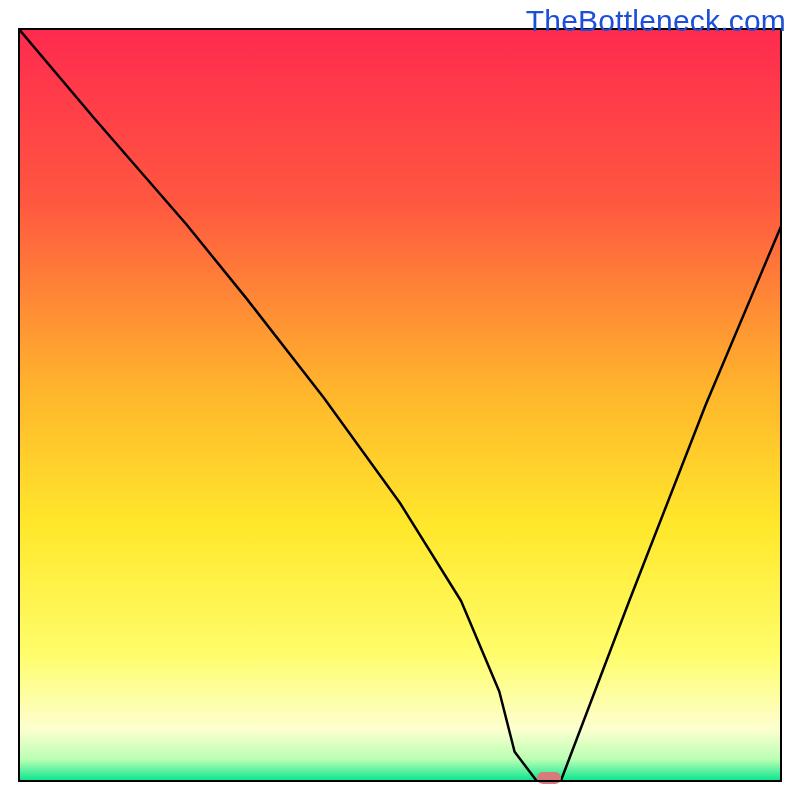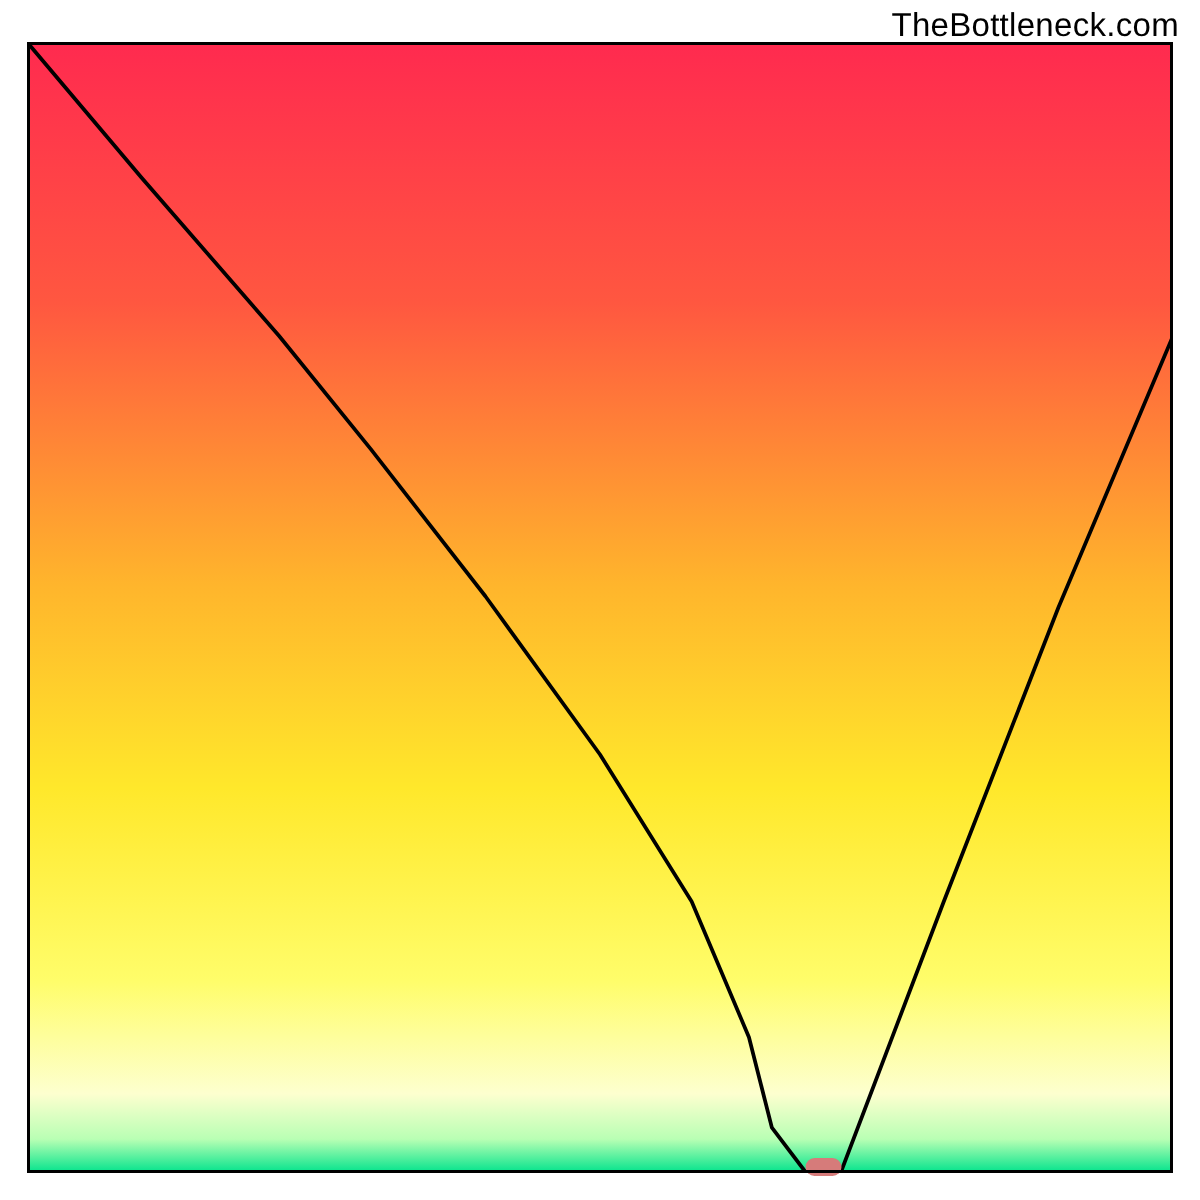--- a/index.html
+++ b/index.html
@@ -13,22 +13,22 @@
   }
   .chart-wrap {
     position: relative;
     width: 800px;
     height: 800px;
   }
   .watermark {
     position: absolute;
     top: 4px;
     right: 14px;
-    color: #000000;
-    font-size: 22px;
+    color: #1d4ed8;
+    font-size: 30px;
     font-weight: 400;
     letter-spacing: 0.2px;
     z-index: 10;
   }
   .plot-area {
     position: absolute;
     left: 18px;
     top: 28px;
     width: 764px;
     height: 754px;

